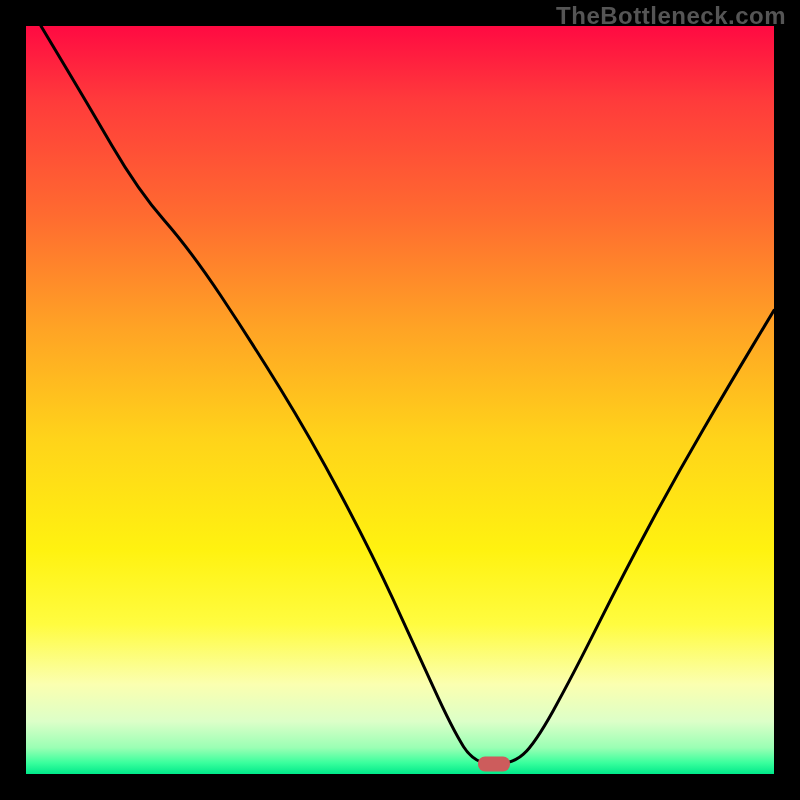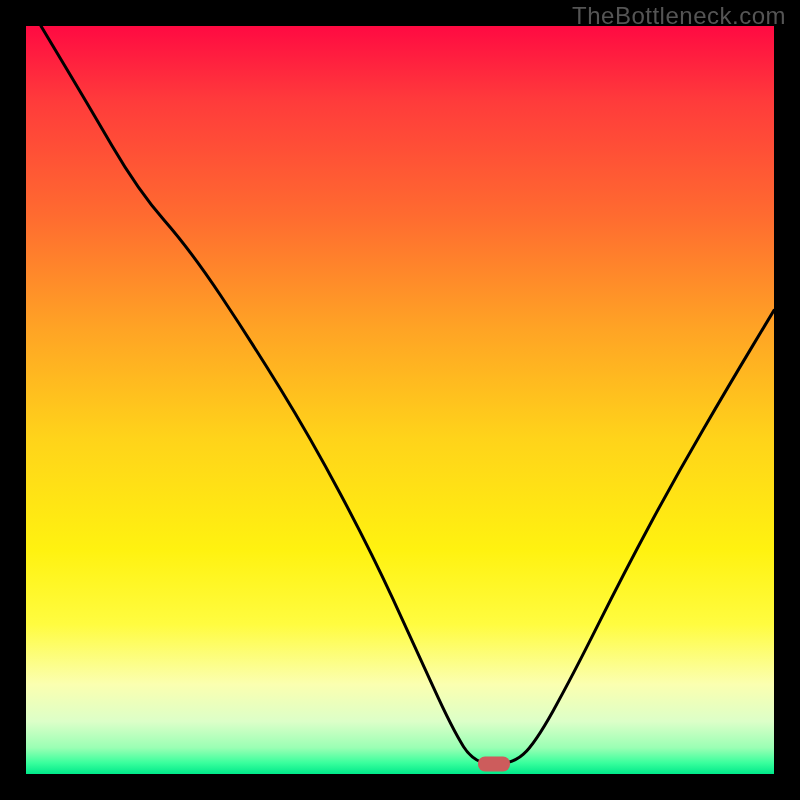--- a/index.html
+++ b/index.html
@@ -15,21 +15,21 @@
     width: 800px;
     height: 800px;
     background: #000000;
   }
   .watermark {
     position: absolute;
     top: 2px;
     right: 14px;
     color: #555555;
     font-size: 24px;
-    font-weight: 400;
+    font-weight: 700;
     letter-spacing: 0.5px;
     z-index: 5;
   }
   .plot-area {
     position: absolute;
     left: 26px;
     top: 26px;
     width: 748px;
     height: 748px;
     overflow: hidden;

